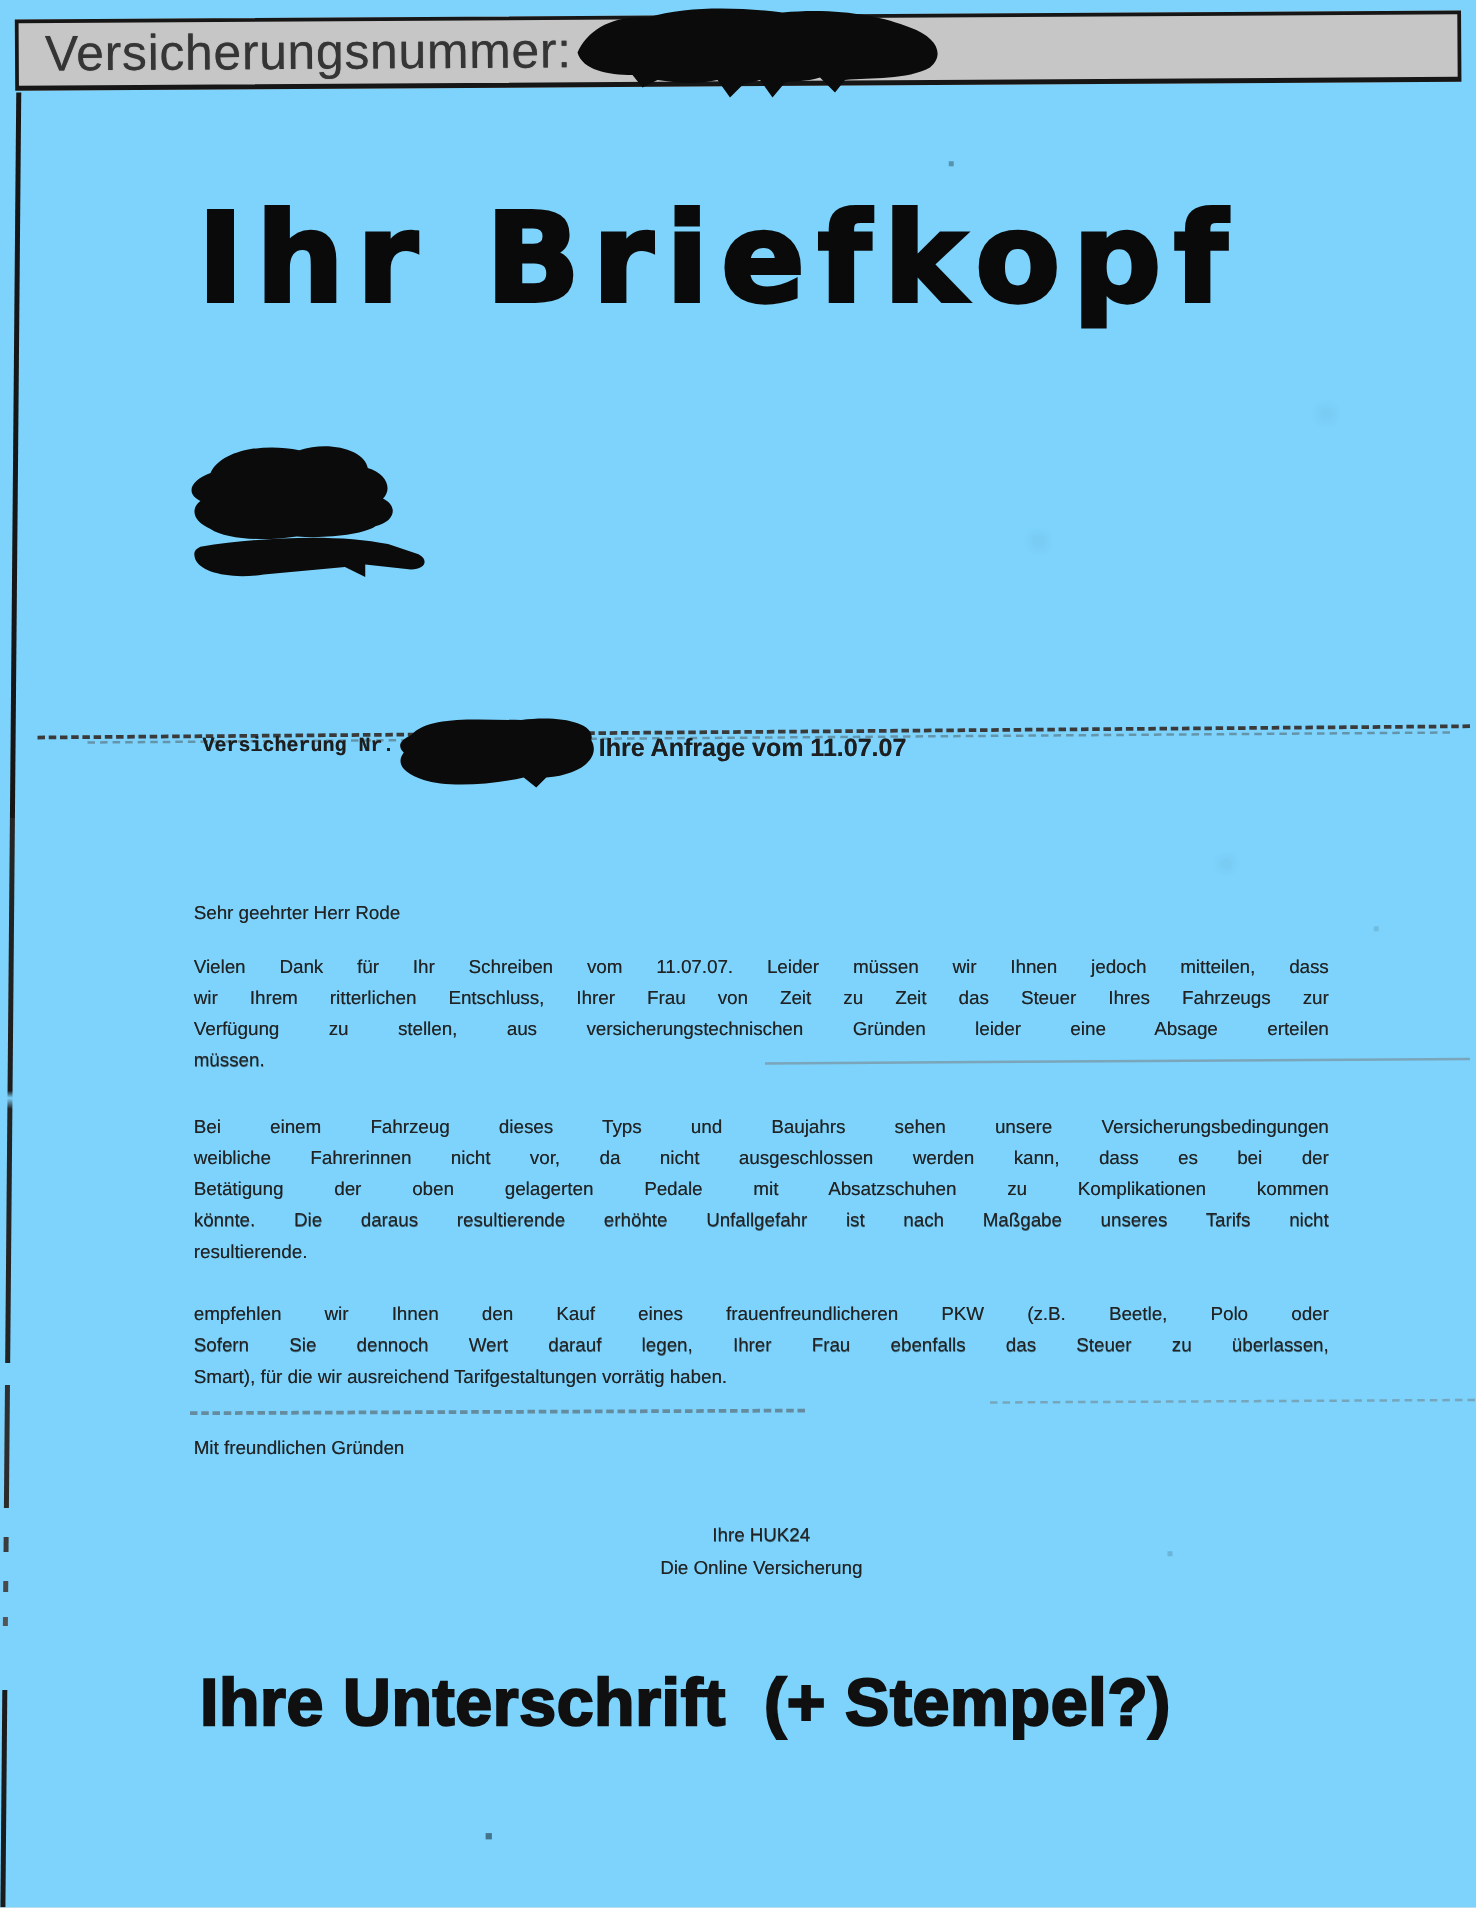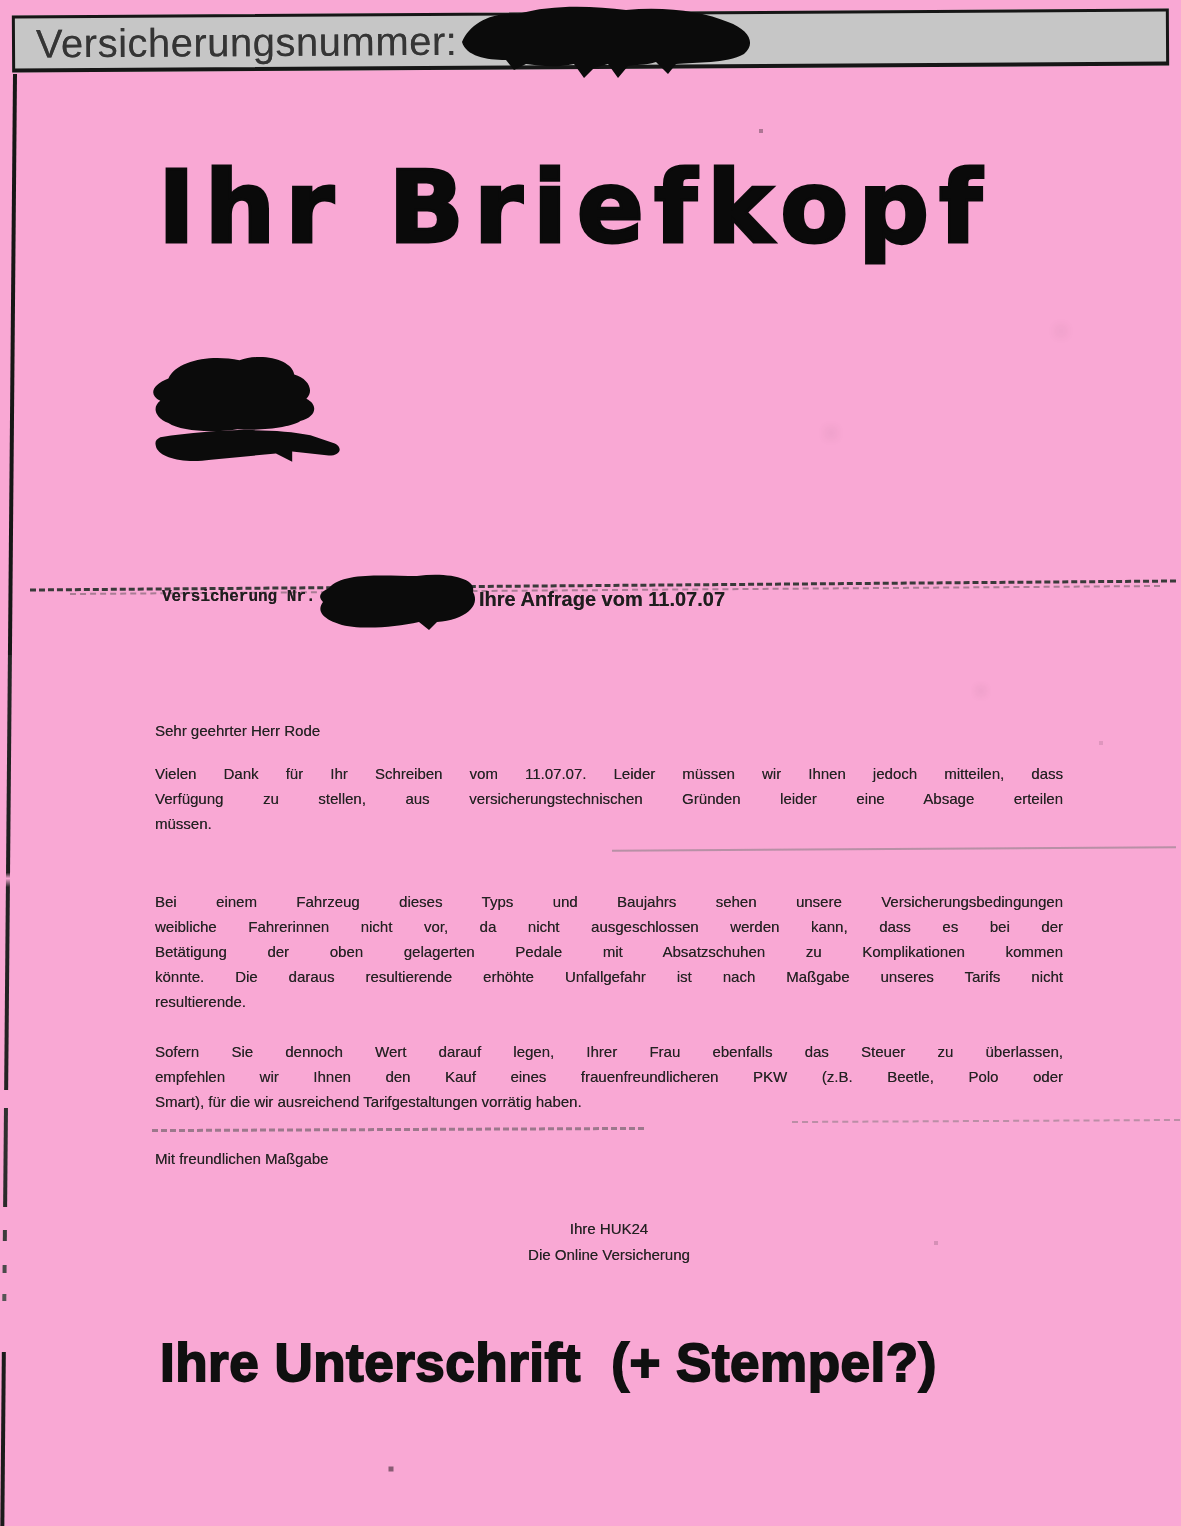--- a/index.html
+++ b/index.html
@@ -1,17 +1,17 @@
 <!DOCTYPE html>
 <html><head>
 <meta charset="utf-8">
 <style>
   html,body{margin:0;padding:0;background:#e8e8e8;}
   .page{
-    position:relative; width:1181px; height:1526px; background:#f9a8d4;
+    position:relative; width:1181px; height:1526px; background:#7dd3fc;
     font-family:"Liberation Sans","DejaVu Sans",sans-serif; color:#1e1e1e;
     overflow:hidden; margin:0 auto;
   }
   
   .vnr-bar{
     position:absolute; left:12px; top:12px; width:1151px; height:50px;
     background:#c6c6c6; border:3px solid #161616; border-bottom-width:4px;
     transform:rotate(-0.35deg); display:flex; align-items:center;
   }
   .vnr-label{
@@ -105,44 +105,45 @@
   <span class="ref-left">Versicherung Nr.</span>
   <svg class="redact redact-inline" viewBox="0 0 170 72" aria-hidden="true">
     <path fill="#0b0b0b" d="M16,22 C30,6 70,10 104,10 C134,6 164,12 160,26 C168,40 152,54 124,56 L116,64 L106,56 C80,62 44,64 26,58 C8,52 4,44 10,36 C4,30 8,26 16,22 Z"></path>
   </svg>
   <span class="ref-right">Ihre Anfrage vom 11.07.07</span>
 
   <div class="body-block salutation">Sehr geehrter Herr Rode</div>
 
   <div class="body-block p1">
     <div class="jl">Vielen Dank für Ihr Schreiben vom 11.07.07. Leider müssen wir Ihnen jedoch mitteilen, dass</div>
+    <div class="jl">wir Ihrem ritterlichen Entschluss, Ihrer Frau von Zeit zu Zeit das Steuer Ihres Fahrzeugs zur</div>
     <div class="jl">Verfügung zu stellen, aus versicherungstechnischen Gründen leider eine Absage erteilen</div>
     <div class="jl-last">müssen.</div>
   </div>
 
   <div class="faint-line-1"></div>
 
   <div class="body-block p2">
     <div class="jl">Bei einem Fahrzeug dieses Typs und Baujahrs sehen unsere Versicherungsbedingungen</div>
     <div class="jl">weibliche Fahrerinnen nicht vor, da nicht ausgeschlossen werden kann, dass es bei der</div>
     <div class="jl">Betätigung der oben gelagerten Pedale mit Absatzschuhen zu Komplikationen kommen</div>
     <div class="jl">könnte. Die daraus resultierende erhöhte Unfallgefahr ist nach Maßgabe unseres Tarifs nicht</div>
     <div class="jl-last">resultierende.</div>
   </div>
 
   <div class="body-block p3">
+    <div class="jl">empfehlen wir Ihnen den Kauf eines frauenfreundlicheren PKW (z.B. Beetle, Polo oder</div>
     <div class="jl">Sofern Sie dennoch Wert darauf legen, Ihrer Frau ebenfalls das Steuer zu überlassen,</div>
-    <div class="jl">empfehlen wir Ihnen den Kauf eines frauenfreundlicheren PKW (z.B. Beetle, Polo oder</div>
     <div class="jl-last">Smart), für die wir ausreichend Tarifgestaltungen vorrätig haben.</div>
   </div>
 
   <div class="dash-left"></div>
   <div class="dash-right"></div>
 
-  <div class="body-block closing">Mit freundlichen Maßgabe</div>
+  <div class="body-block closing">Mit freundlichen Gründen</div>
 
   <div class="body-block sigblock">
     <div>Ihre HUK24</div>
     <div>Die Online Versicherung</div>
   </div>
 
   <h2 class="big-sig">Ihre Unterschrift  (+ Stempel?)</h2>
 
   <div class="speckles"></div>
 

